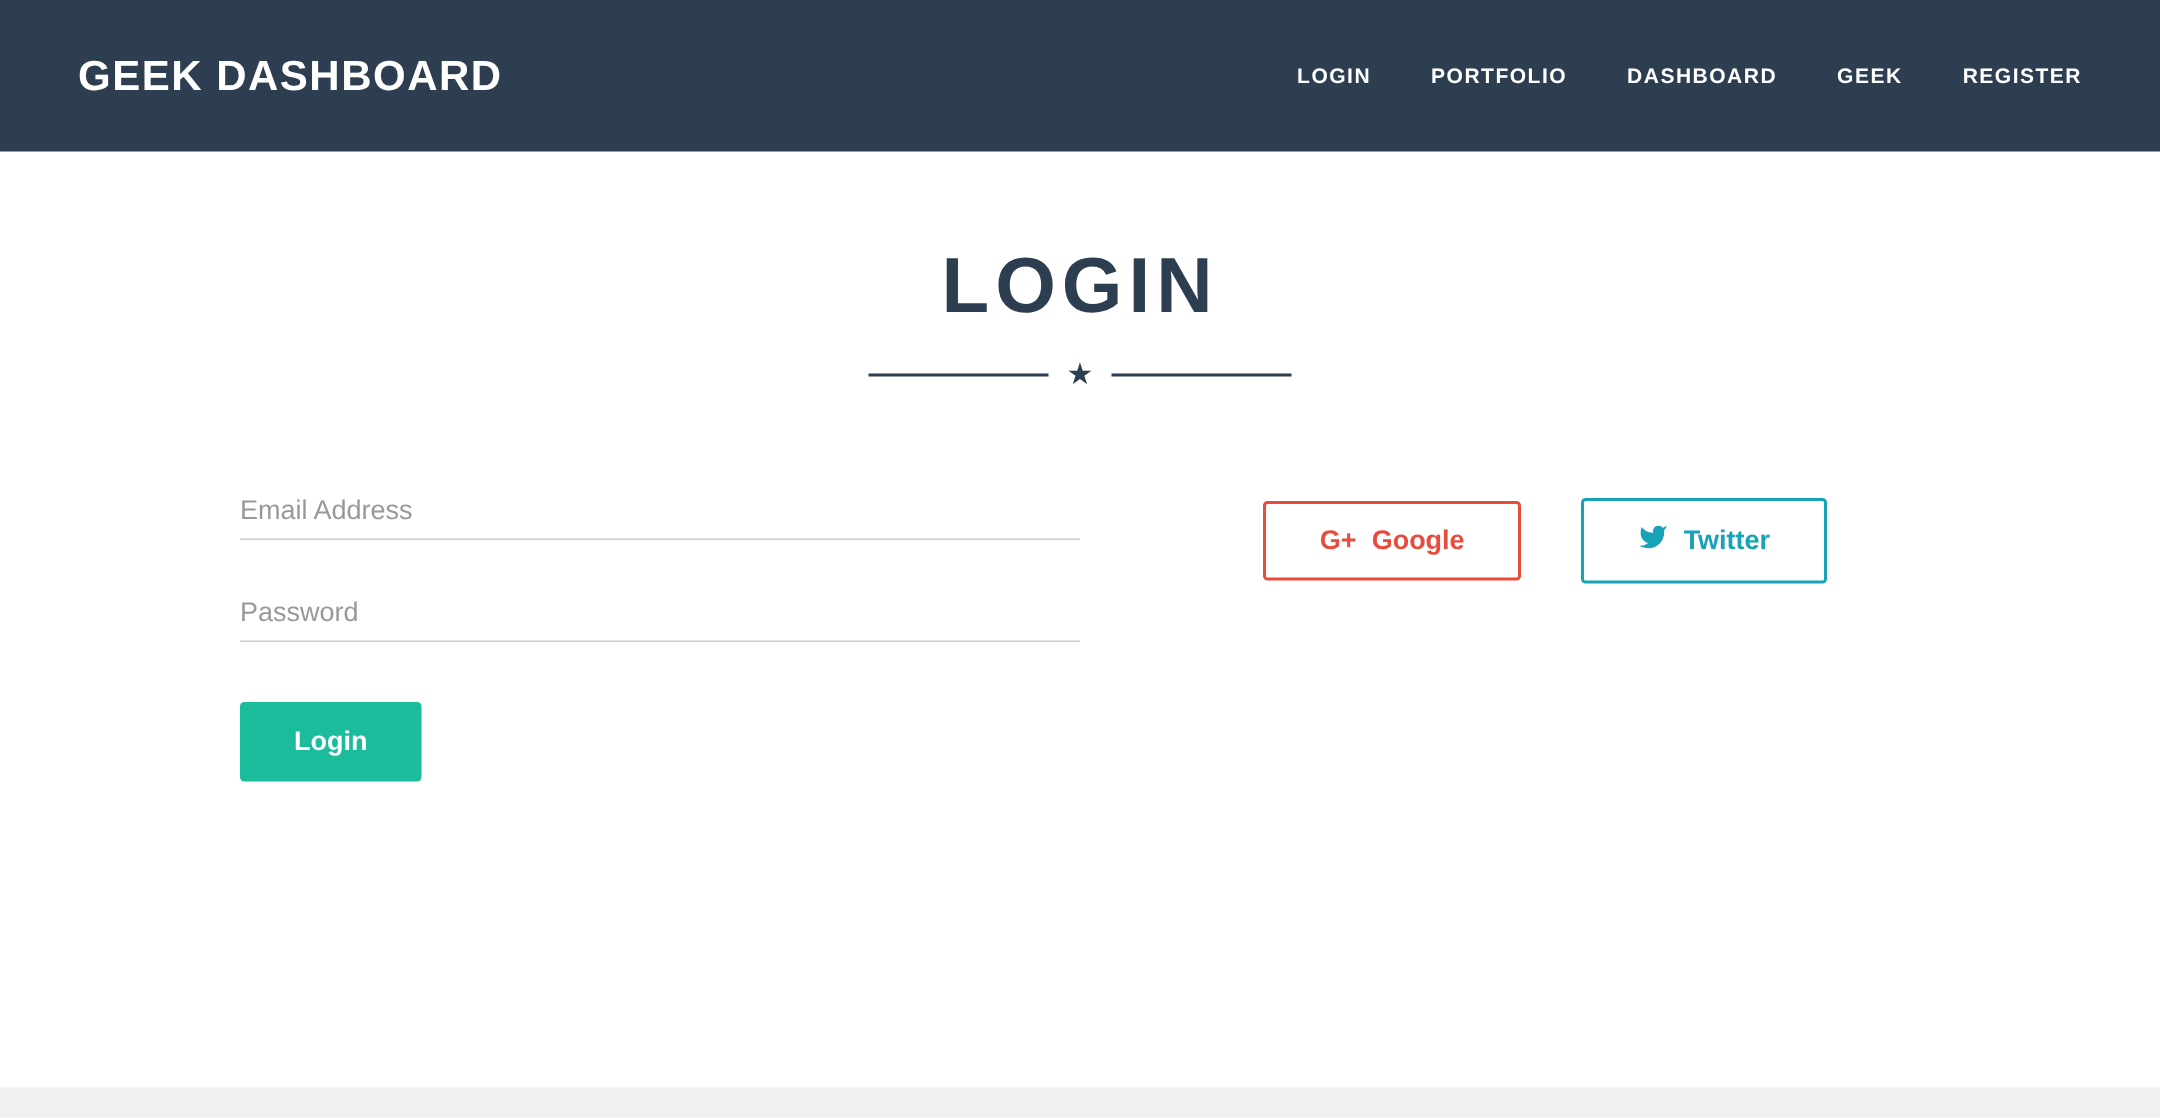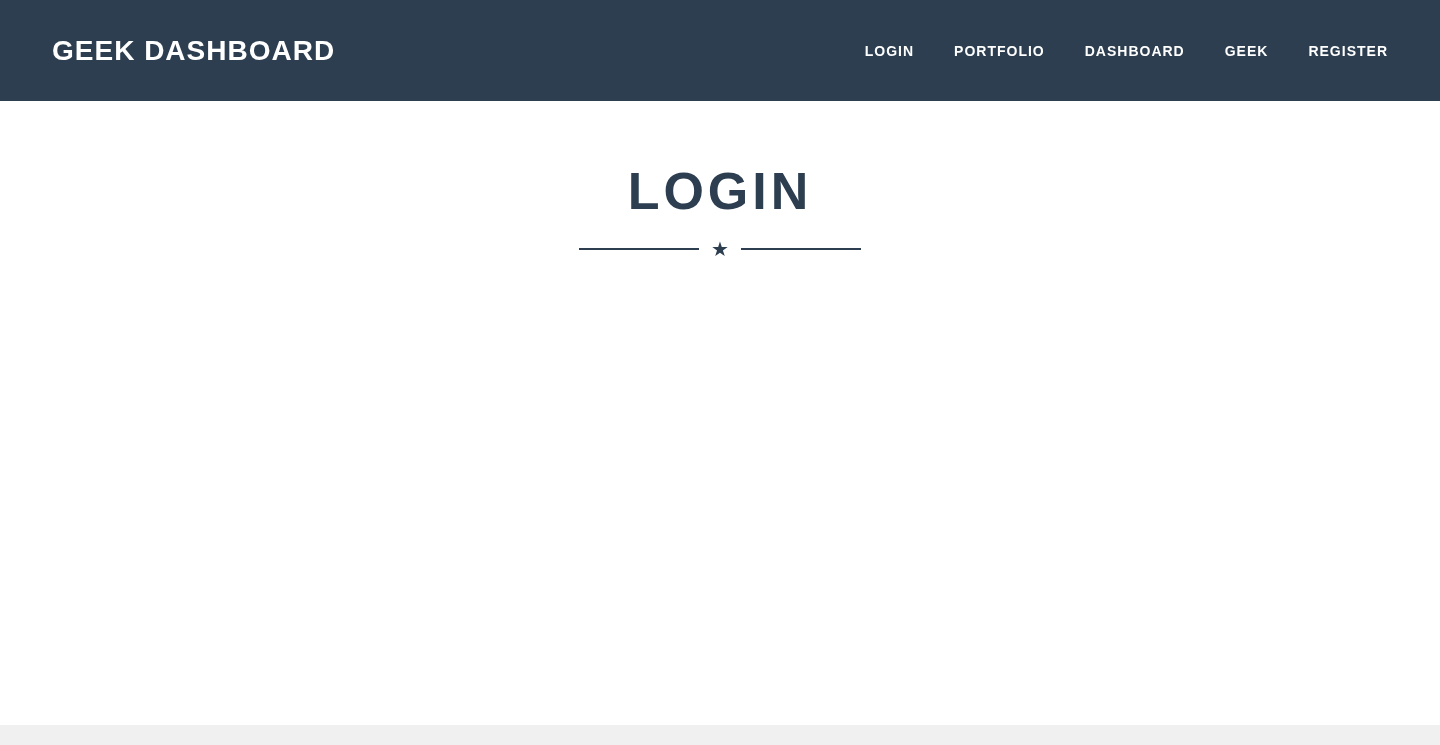--- a/index.html
+++ b/index.html
@@ -206,15 +206,43 @@
 
   <div class="page-title-section">
     <h1 class="page-title">LOGIN</h1>
     <div class="title-divider">
       <div class="divider-line"></div>
       <span class="divider-star">★</span>
       <div class="divider-line"></div>
     </div>
   </div>
 
+  <div class="form-section">
+
+    <div class="form-left">
+      <div class="form-group">
+        <input type="email" class="form-input" placeholder="Email Address" style="">
+      </div>
+      <div class="form-group">
+        <input type="password" class="form-input" placeholder="Password" style="">
+      </div>
+      <button class="login-btn">Login</button>
+    </div>
+
+    <div class="social-section">
+      <a class="social-btn google-btn">
+        <span class="google-icon">G+</span>
+        <span>Google</span>
+      </a>
+      <a class="social-btn twitter-btn">
+        <span class="twitter-icon">
+          <svg width="20" height="20" viewBox="0 0 24 24" fill="#17a2b8" xmlns="http://www.w3.org/2000/svg">
+            <path d="M23 3a10.9 10.9 0 01-3.14 1.53 4.48 4.48 0 00-7.86 3v1A10.66 10.66 0 013 4s-4 9 5 13a11.64 11.64 0 01-7 2c9 5 20 0 20-11.5a4.5 4.5 0 00-.08-.83A7.72 7.72 0 0023 3z"></path>
+          </svg>
+        </span>
+        <span>Twitter</span>
+      </a>
+    </div>
+
+  </div>
 </div>
 
 <div class="footer-bar"></div>
 
 </body></html>

